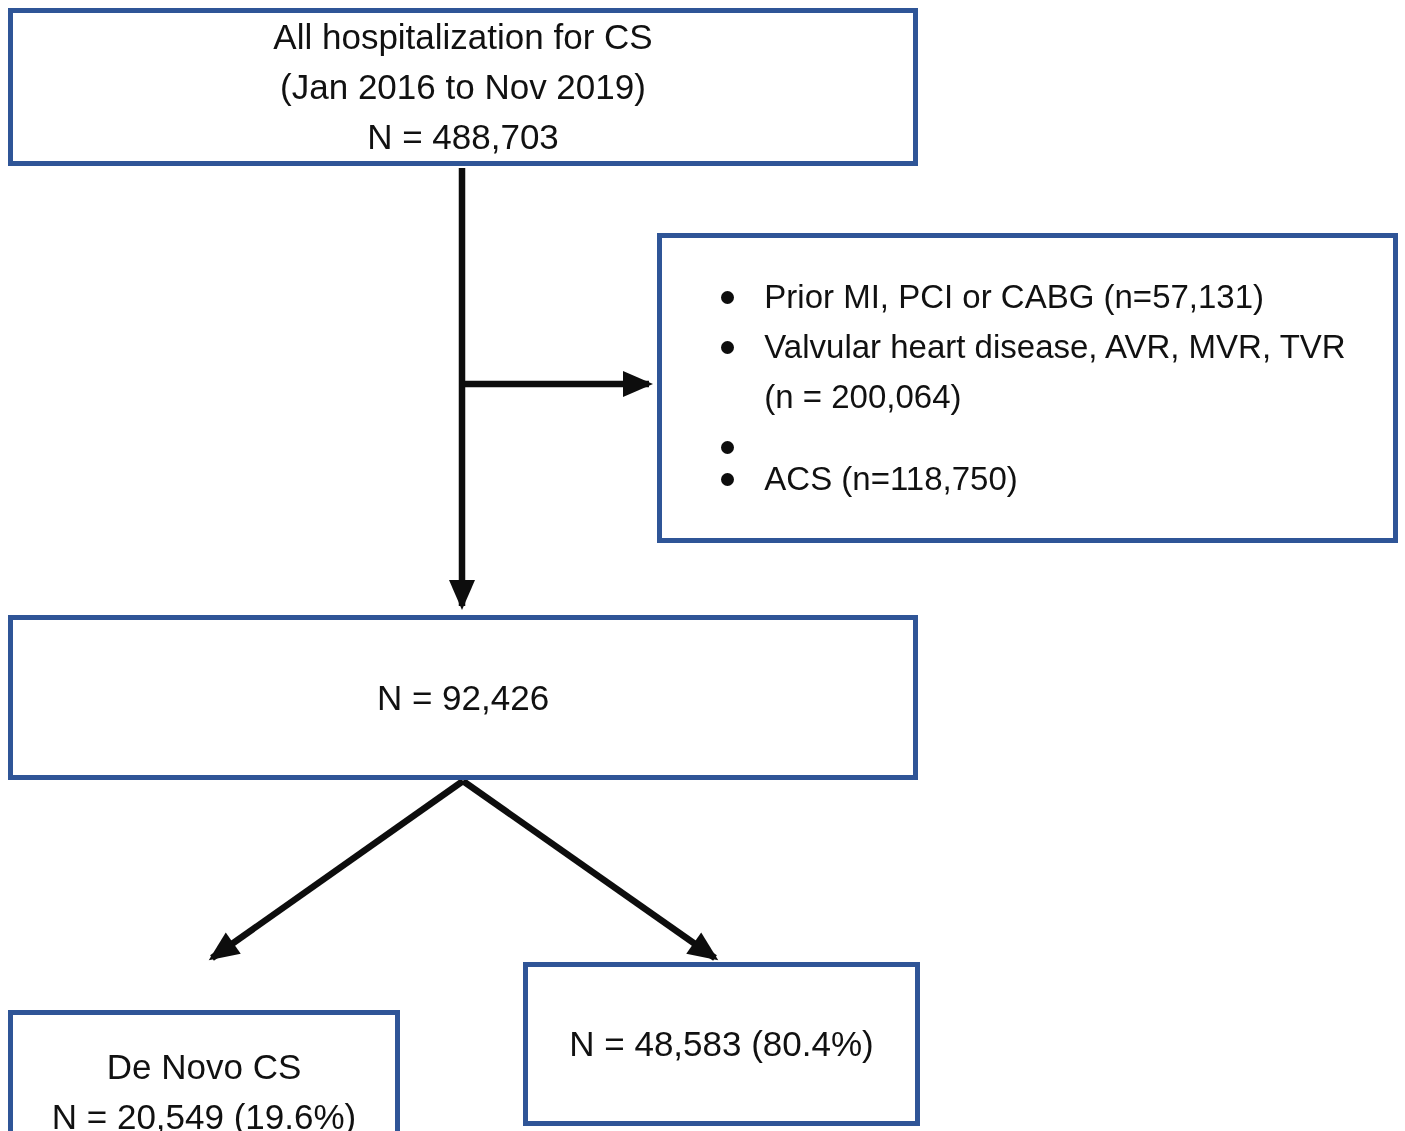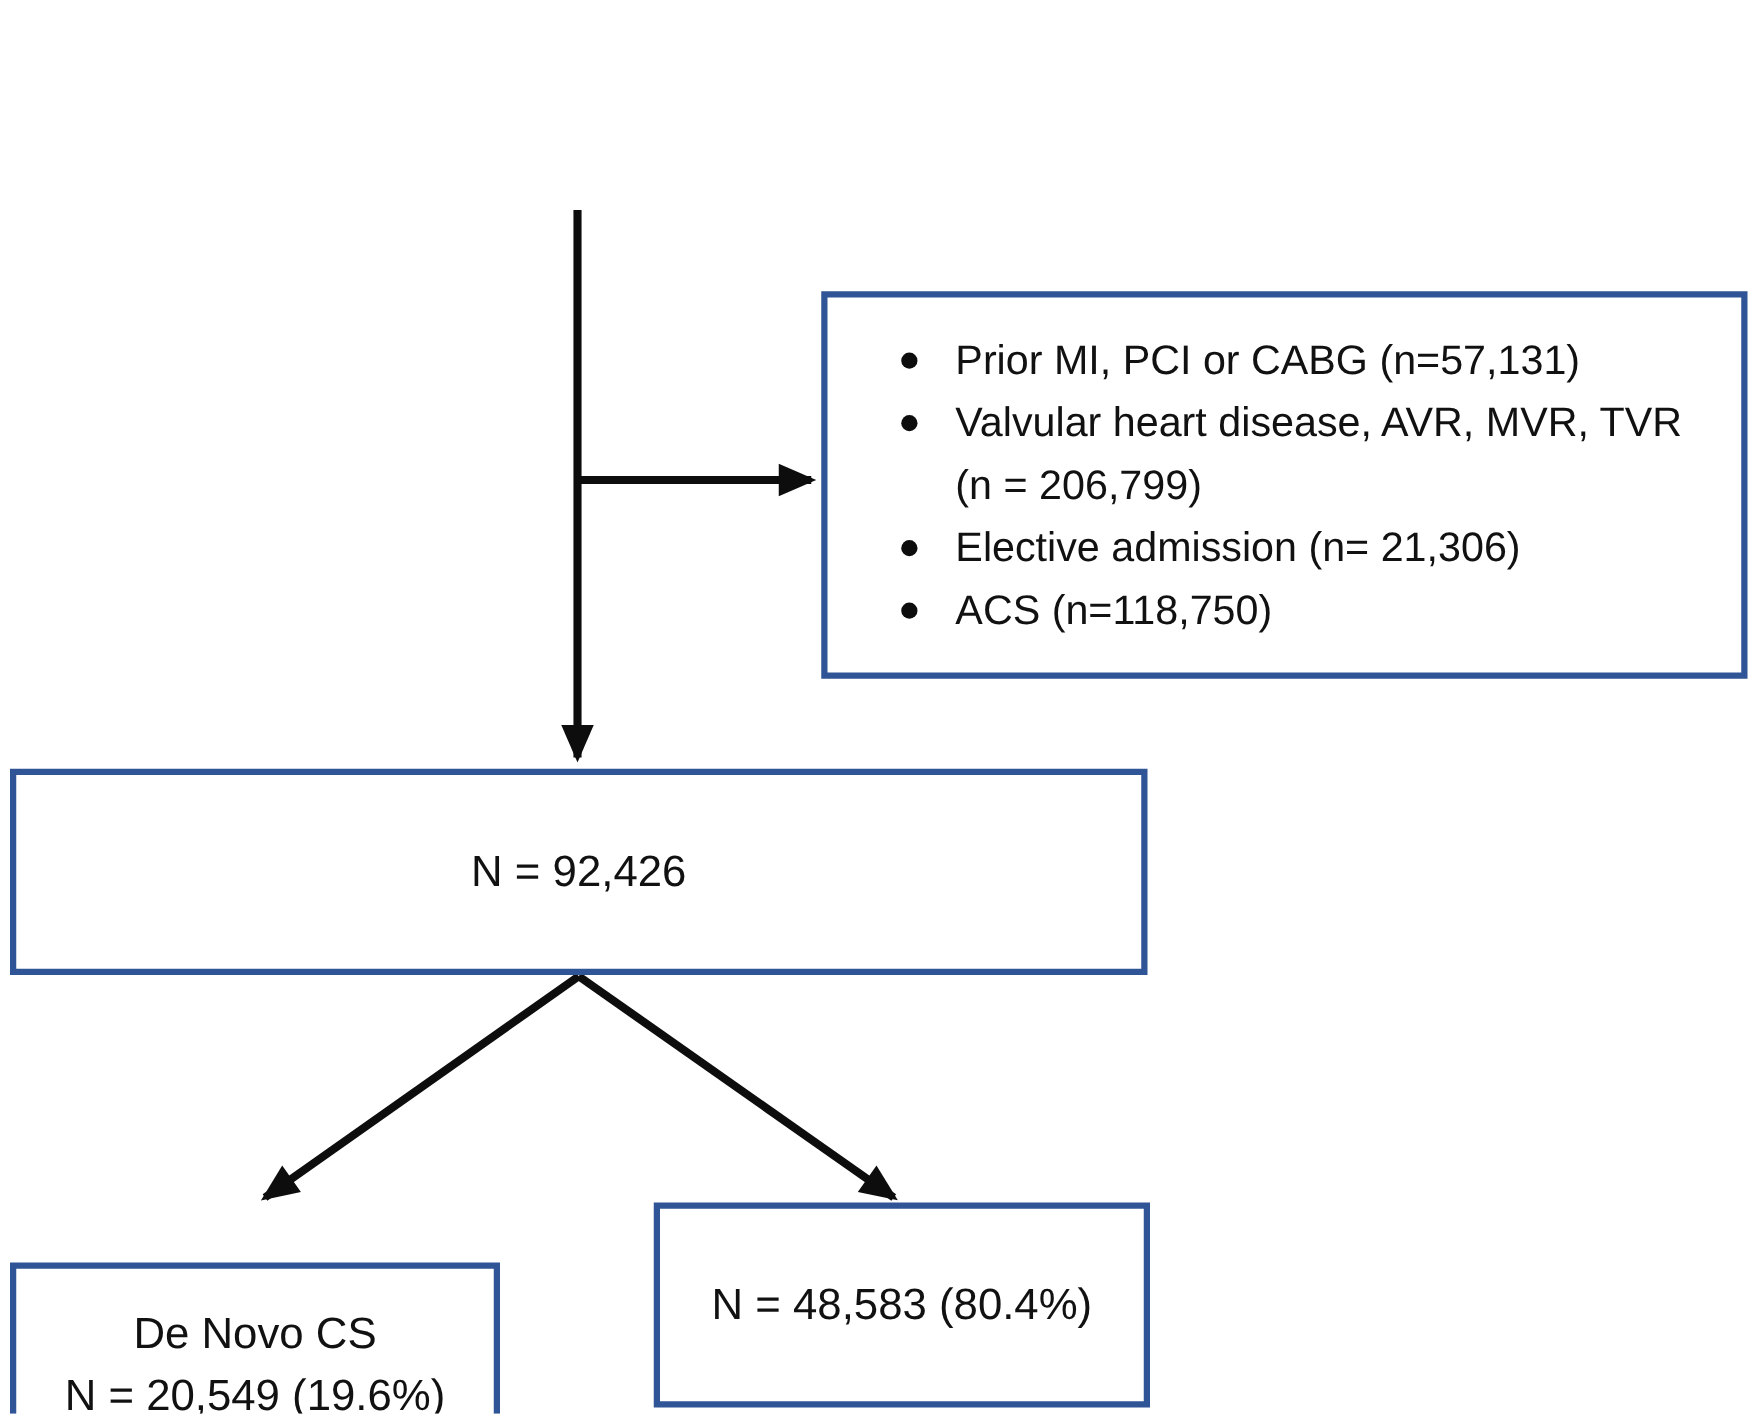--- a/index.html
+++ b/index.html
@@ -85,43 +85,44 @@
       <marker id="ah" markerUnits="userSpaceOnUse" markerWidth="34" markerHeight="34" refX="28" refY="17" orient="auto">
         <path d="M2,4 L32,17 L2,30 Z"></path>
       </marker>
     </defs>
     <line x1="462" y1="168" x2="462" y2="606" marker-end="url(#ah)"></line>
     <line x1="462" y1="384" x2="649" y2="384" marker-end="url(#ah)"></line>
     <line x1="463" y1="781" x2="212" y2="958" marker-end="url(#ah)"></line>
     <line x1="463" y1="781" x2="715" y2="958" marker-end="url(#ah)"></line>
   </svg>
 
+  <div class="box box-all">
+    <div class="line">All hospitalization for CS</div>
+    <div class="line">(Jan 2016 to Nov 2019)</div>
+    <div class="line">N = 488,703</div>
+  </div>
 
   <div class="box box-excl">
     <ul class="excl-list">
       <li>
         <span class="dot"></span>
         <span class="btext">
           <span class="l">Prior MI, PCI or CABG (n=57,131)</span>
           <span class="l"></span>
         </span>
       </li>
       <li>
         <span class="dot"></span>
         <span class="btext">
           <span class="l">Valvular heart disease, AVR, MVR, TVR</span>
-          <span class="l">(n = 206,799)</span>
+          <span class="l">(n = 200,064)</span>
         </span>
       </li>
       <li>
         <span class="dot"></span>
-        <span class="btext">
-          <span class="l">Elective admission (n= 21,306)</span>
-          <span class="l"></span>
-        </span>
       </li>
       <li>
         <span class="dot"></span>
         <span class="btext">
           <span class="l">ACS (n=118,750)</span>
           <span class="l"></span>
         </span>
       </li>
     </ul>
   </div>

